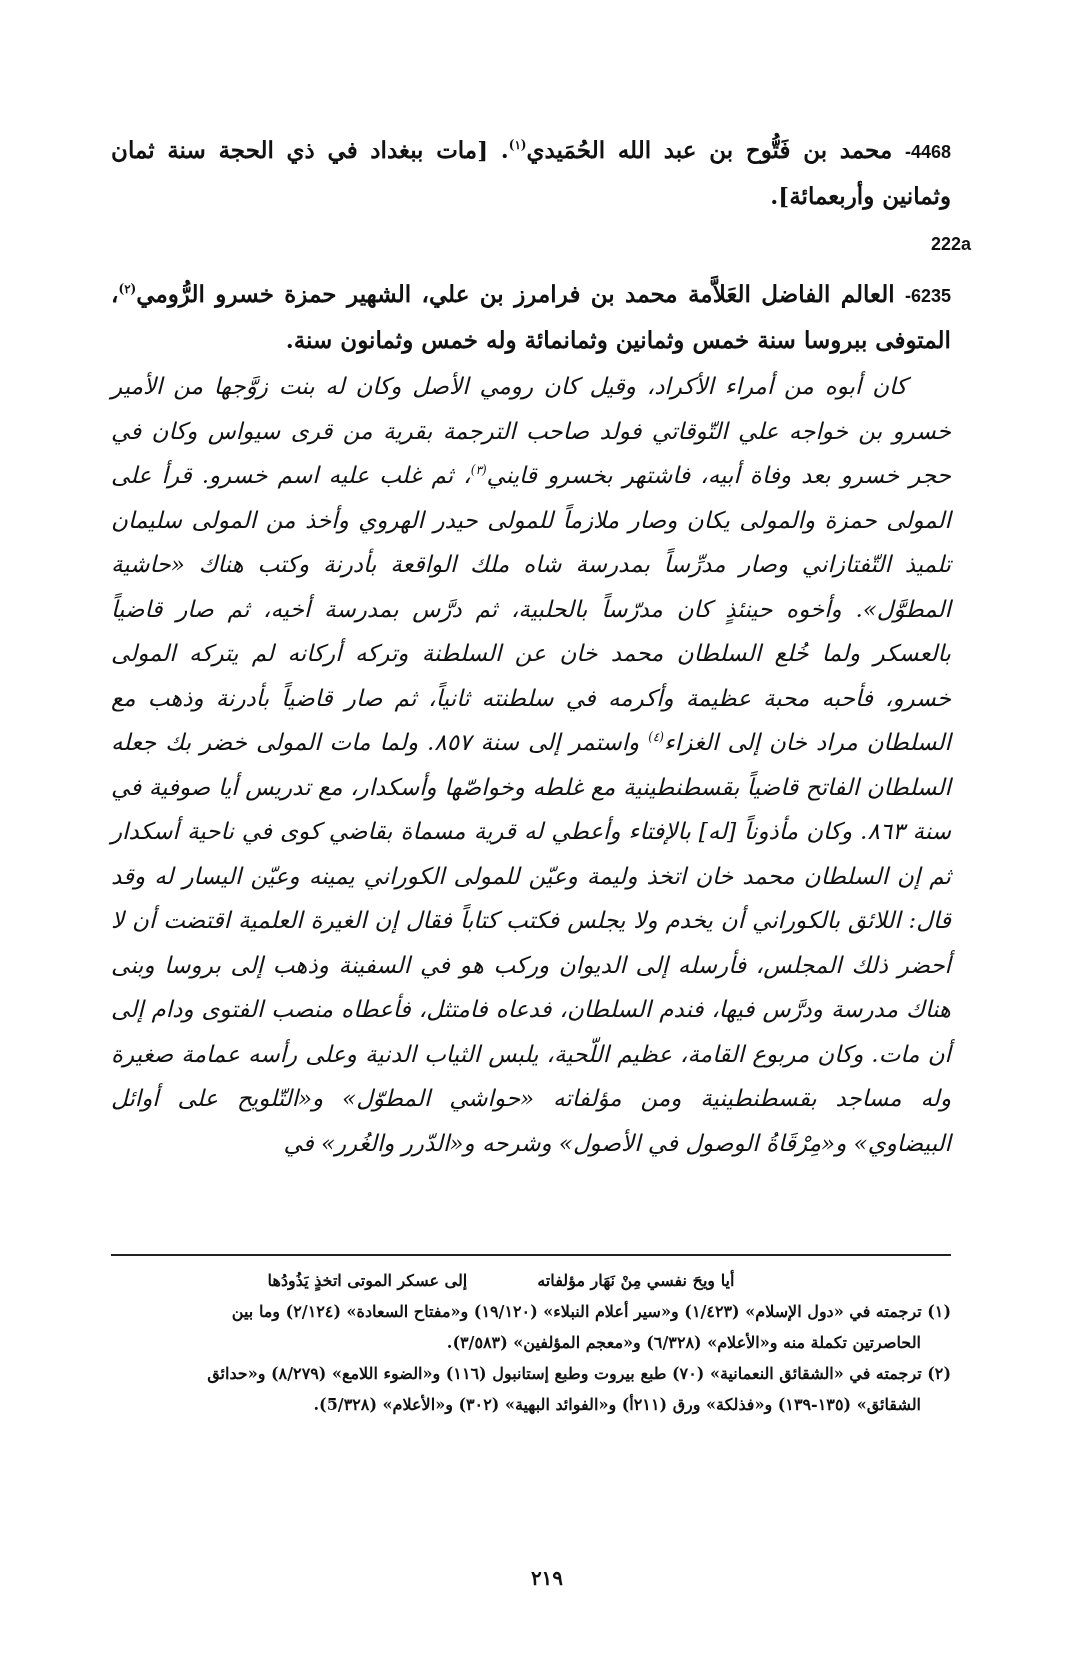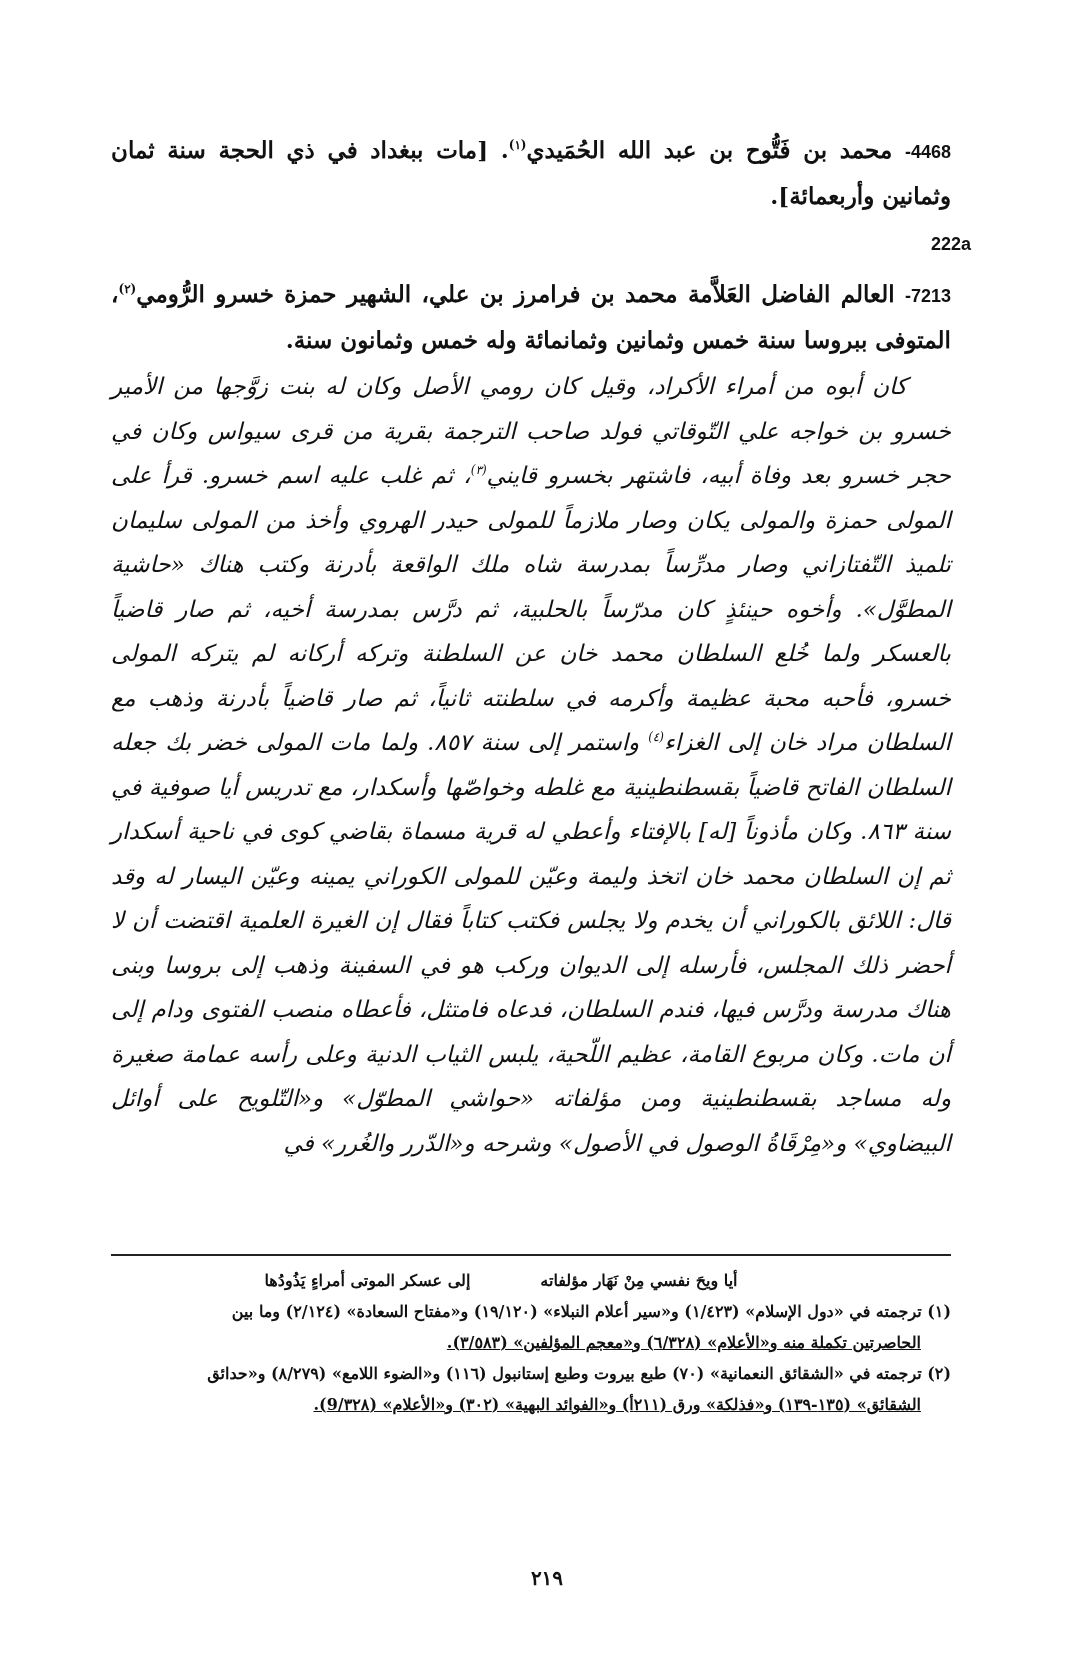--- a/index.html
+++ b/index.html
@@ -86,21 +86,20 @@
     .fn {
       text-align: justify;
       text-align-last: right;
       padding-right: 0;
       font-weight: bold;
     }
     .fn .cont {
       display: block;
       padding-right: 30px;
       text-align-last: right;
-      text-decoration: underline;
     }
     .page-number {
       position: absolute;
       left: 0;
       width: 1092px;
       top: 1566px;
       text-align: center;
       font-size: 20px;
       font-weight: bold;
       direction: rtl;
@@ -111,43 +110,43 @@
 
 <div class="page">
 
   <div class="text-block entry" style="top:128px;">
     <span class="num">4468-</span><span> محمد بن فَتُّوح بن عبد الله الحُمَيدي</span><sup>(١)</sup><span>. [مات ببغداد في ذي الحجة سنة ثمان وثمانين وأربعمائة].</span>
   </div>
 
   <div class="marginal">222a</div>
 
   <div class="text-block entry" style="top:272px;">
-    <span class="num">7213-</span><span> العالم الفاضل العَلاَّمة محمد بن فرامرز بن علي، الشهير حمزة خسرو الرُّومي</span><sup>(٢)</sup><span>، المتوفى ببروسا سنة خمس وثمانين وثمانمائة وله خمس وثمانون سنة.</span>
+    <span class="num">6235-</span><span> العالم الفاضل العَلاَّمة محمد بن فرامرز بن علي، الشهير حمزة خسرو الرُّومي</span><sup>(٢)</sup><span>، المتوفى ببروسا سنة خمس وثمانين وثمانمائة وله خمس وثمانون سنة.</span>
   </div>
 
   <div class="text-block body-para" style="top:364px;font-style:italic;">
     <span>كان أبوه من أمراء الأكراد، وقيل كان رومي الأصل وكان له بنت زوَّجها من الأمير خسرو بن خواجه علي التّوقاتي فولد صاحب الترجمة بقرية من قرى سيواس وكان في حجر خسرو بعد وفاة أبيه، فاشتهر بخسرو قايني</span><sup>(٣)</sup><span>، ثم غلب عليه اسم خسرو. قرأ على المولى حمزة والمولى يكان وصار ملازماً للمولى حيدر الهروي وأخذ من المولى سليمان تلميذ التّفتازاني وصار مدرِّساً بمدرسة شاه ملك الواقعة بأدرنة وكتب هناك «حاشية المطوَّل». وأخوه حينئذٍ كان مدرّساً بالحلبية، ثم درَّس بمدرسة أخيه، ثم صار قاضياً بالعسكر ولما خُلع السلطان محمد خان عن السلطنة وتركه أركانه لم يتركه المولى خسرو، فأحبه محبة عظيمة وأكرمه في سلطنته ثانياً، ثم صار قاضياً بأدرنة وذهب مع السلطان مراد خان إلى الغزاء</span><sup>(٤)</sup><span> واستمر إلى سنة ٨٥٧. ولما مات المولى خضر بك جعله السلطان الفاتح قاضياً بقسطنطينية مع غلطه وخواصّها وأسكدار، مع تدريس أيا صوفية في سنة ٨٦٣. وكان مأذوناً [له] بالإفتاء وأعطي له قرية مسماة بقاضي كوى في ناحية أسكدار ثم إن السلطان محمد خان اتخذ وليمة وعيّن للمولى الكوراني يمينه وعيّن اليسار له وقد قال: اللائق بالكوراني أن يخدم ولا يجلس فكتب كتاباً فقال إن الغيرة العلمية اقتضت أن لا أحضر ذلك المجلس، فأرسله إلى الديوان وركب هو في السفينة وذهب إلى بروسا وبنى هناك مدرسة ودرَّس فيها، فندم السلطان، فدعاه فامتثل، فأعطاه منصب الفتوى ودام إلى أن مات. وكان مربوع القامة، عظيم اللّحية، يلبس الثياب الدنية وعلى رأسه عمامة صغيرة وله مساجد بقسطنطينية ومن مؤلفاته «حواشي المطوّل» و«التّلويح على أوائل البيضاوي» و«مِرْقَاةُ الوصول في الأصول» وشرحه و«الدّرر والغُرر» في</span>
   </div>
 
   <div class="separator"></div>
 
   <div class="footnotes">
     <div class="verse">
       <span>أيا ويحَ نفسي مِنْ نَهَار مؤلفاته</span>
-      <span>إلى عسكر الموتى أمراءٍ يَذُودُها</span>
+      <span>إلى عسكر الموتى اتخذٍ يَذُودُها</span>
     </div>
 
     <div class="fn">
       <span>(١)</span><span> ترجمته في «دول الإسلام» (١/٤٢٣) و«سير أعلام النبلاء» (١٩/١٢٠) و«مفتاح السعادة» (٢/١٢٤) وما بين</span>
       <span class="cont">الحاصرتين تكملة منه و«الأعلام» (٦/٣٢٨) و«معجم المؤلفين» (٣/٥٨٣).</span>
     </div>
 
     <div class="fn">
       <span>(٢)</span><span> ترجمته في «الشقائق النعمانية» (٧٠) طبع بيروت وطبع إستانبول (١١٦) و«الضوء اللامع» (٨/٢٧٩) و«حدائق</span>
-      <span class="cont">الشقائق» (١٣٥-١٣٩) و«فذلكة» ورق (٢١١أ) و«الفوائد البهية» (٣٠٢) و«الأعلام» (9/٣٢٨).</span>
+      <span class="cont">الشقائق» (١٣٥-١٣٩) و«فذلكة» ورق (٢١١أ) و«الفوائد البهية» (٣٠٢) و«الأعلام» (5/٣٢٨).</span>
     </div>
 
 
   </div>
 
   <div class="page-number">٢١٩</div>
 
 </div>
 
 </body></html>

